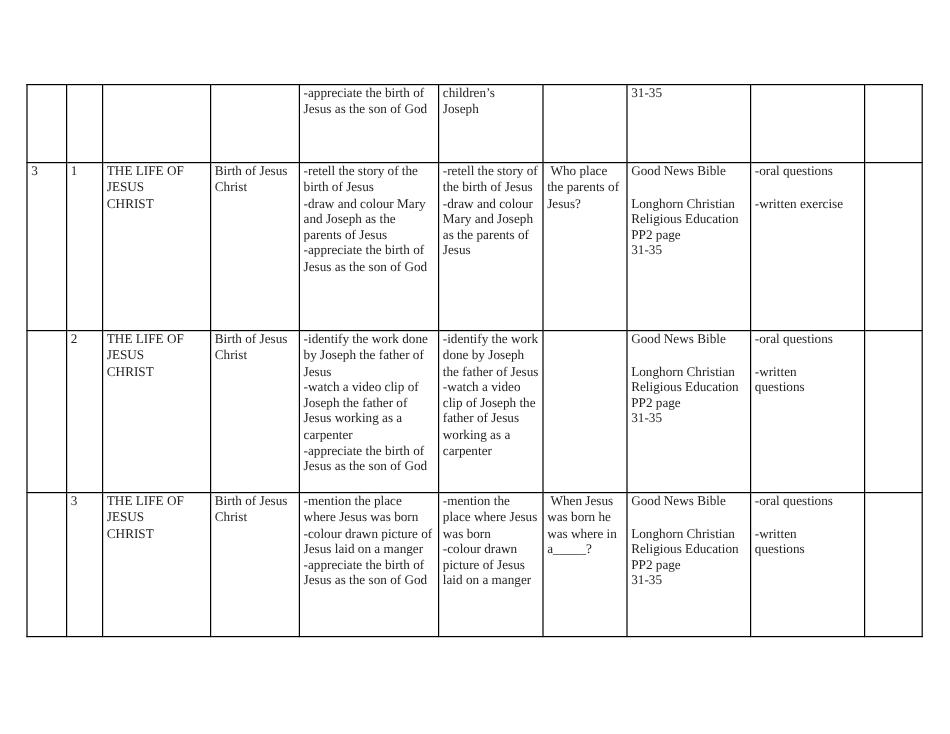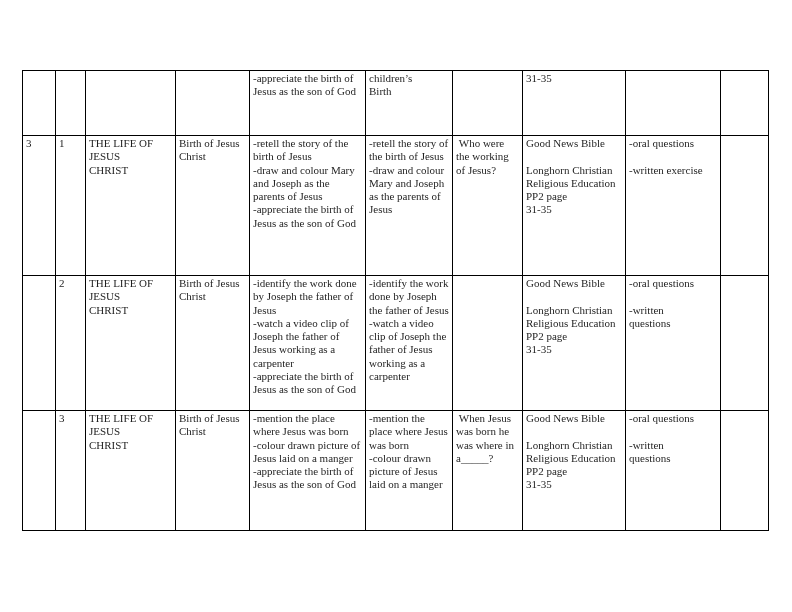--- a/index.html
+++ b/index.html
@@ -81,21 +81,21 @@
             <div class="cell-text"></div>
           </td>
       <td>
             <div class="cell-text"></div>
           </td>
       <td>
             <div class="cell-text">-appreciate the birth of Jesus as the son of God</div>
           </td>
       <td>
             <div class="cell-text">children’s
-Birth</div>
+Joseph</div>
           </td>
       <td>
             <div class="cell-text"></div>
           </td>
       <td>
             <div class="cell-text">31-35</div>
           </td>
       <td>
             <div class="cell-text"></div>
           </td>
@@ -123,21 +123,21 @@
       <td>
             <div class="cell-text">-retell the story of the birth of Jesus
 -draw and colour Mary and Joseph as the parents of Jesus
 -appreciate the birth of Jesus as the son of God</div>
           </td>
       <td>
             <div class="cell-text">-retell the story of the birth of Jesus
 -draw and colour Mary and Joseph as the parents of Jesus</div>
           </td>
       <td>
-            <div class="cell-text"> Who were the working of Jesus?</div>
+            <div class="cell-text"> Who place the parents of Jesus?</div>
           </td>
       <td>
             <div class="cell-text">Good News Bible
 
 Longhorn Christian Religious Education PP2 page
 31-35</div>
           </td>
       <td>
             <div class="cell-text">-oral questions
 

